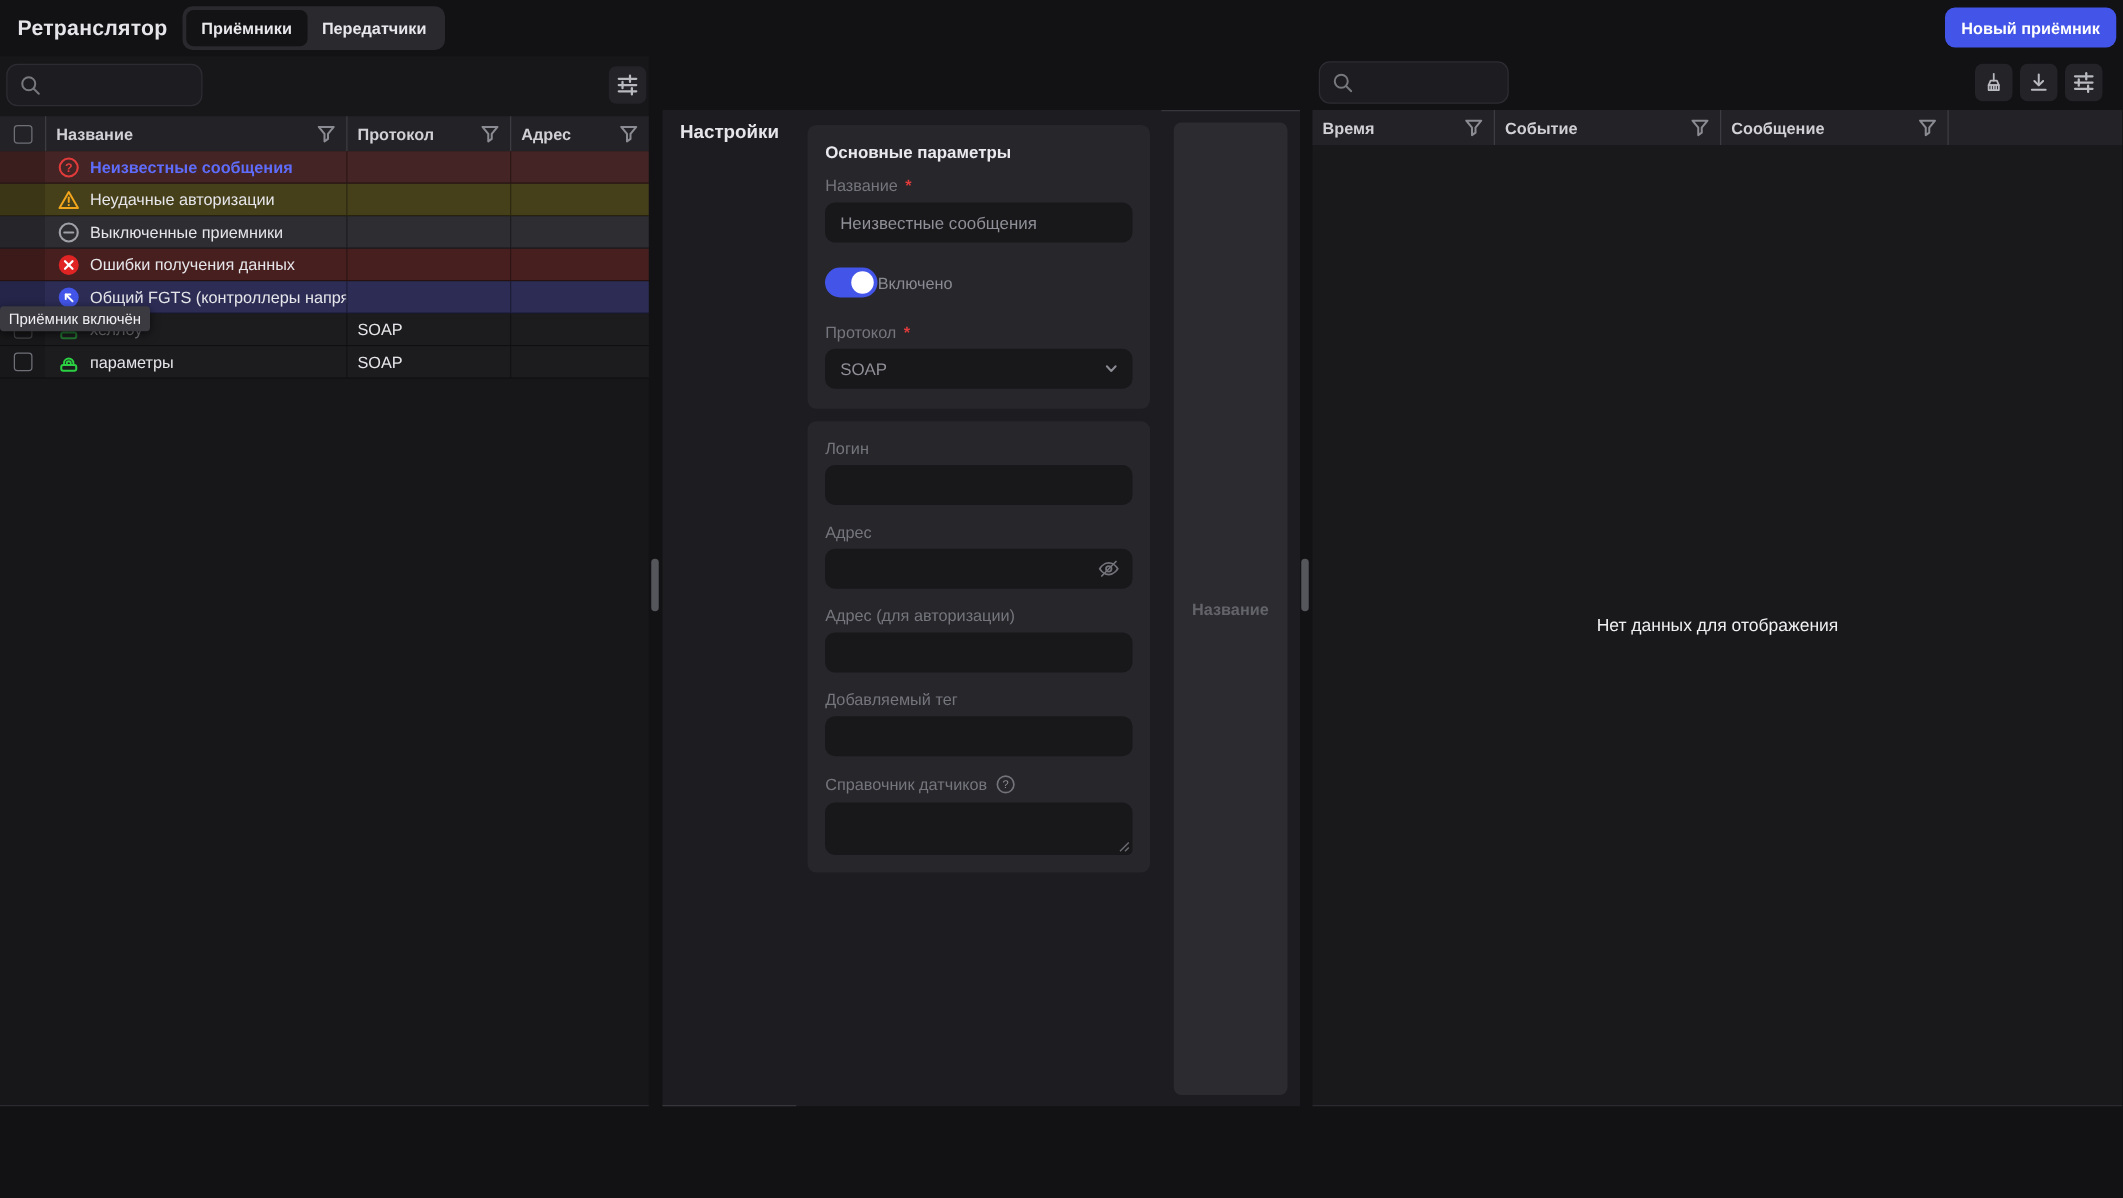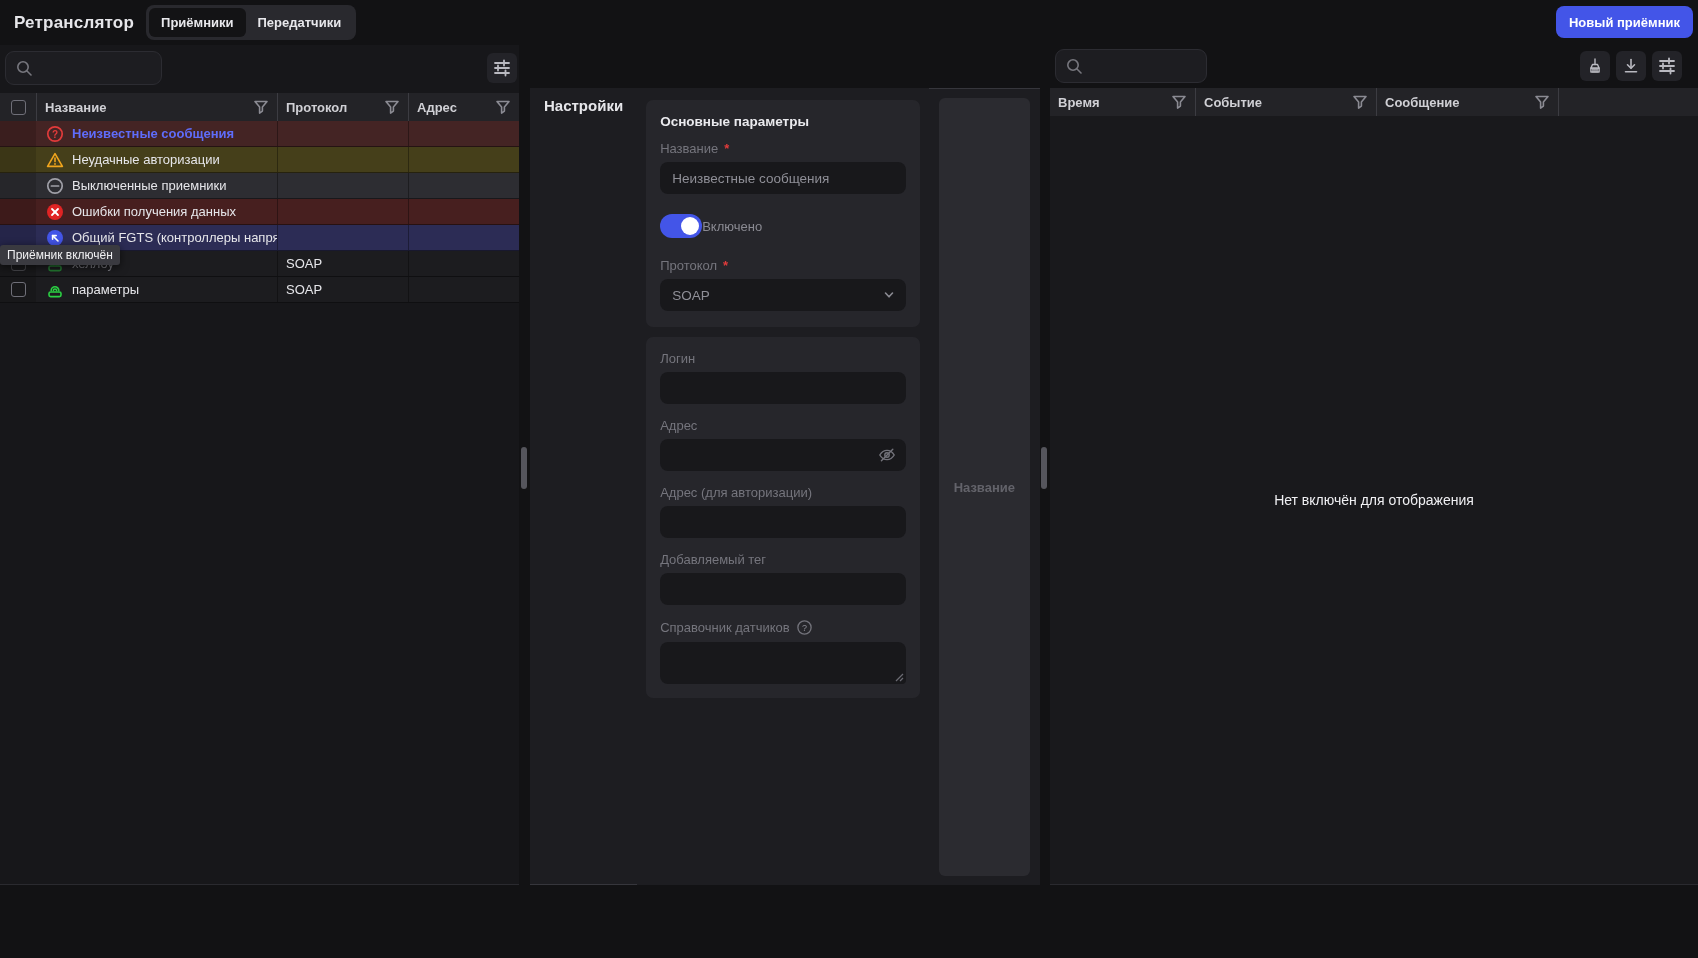--- a/index.html
+++ b/index.html
@@ -446,14 +446,14 @@
     <div class="hcell">
       <span>Сообщение</span>
       <span>
           <svg width="16" height="16" viewBox="0 0 16 16">
             <use href="#funnel"></use>
           </svg>
         </span>
     </div>
     <div class="hcell"></div>
   </div>
-  <div class="events-empty">Нет включён для отображения</div>
+  <div class="events-empty">Нет данных для отображения</div>
 </section>
 
 </body></html>

